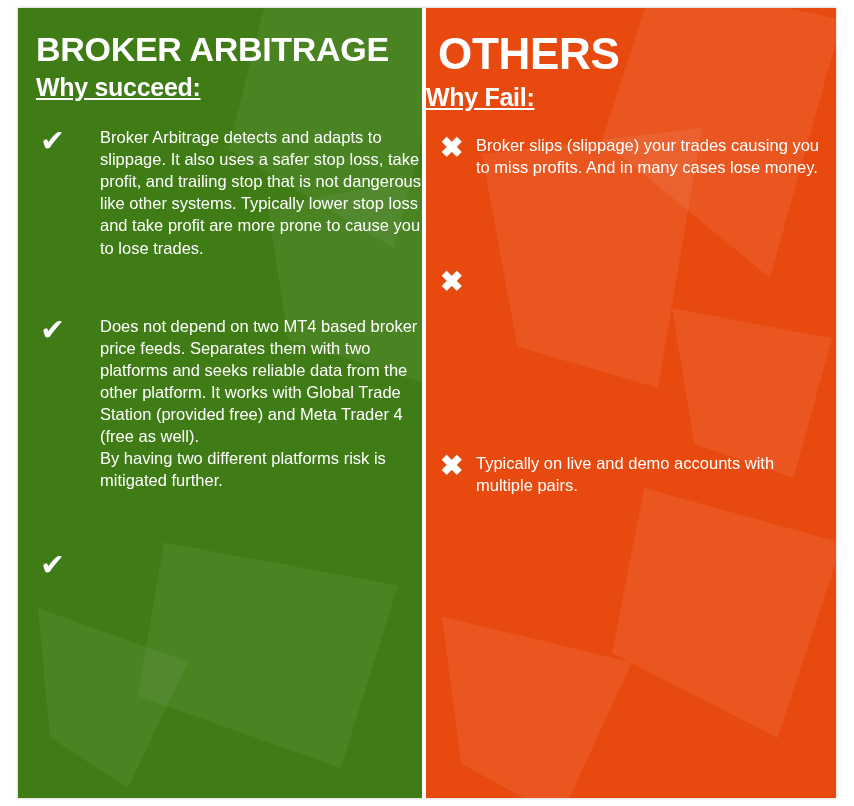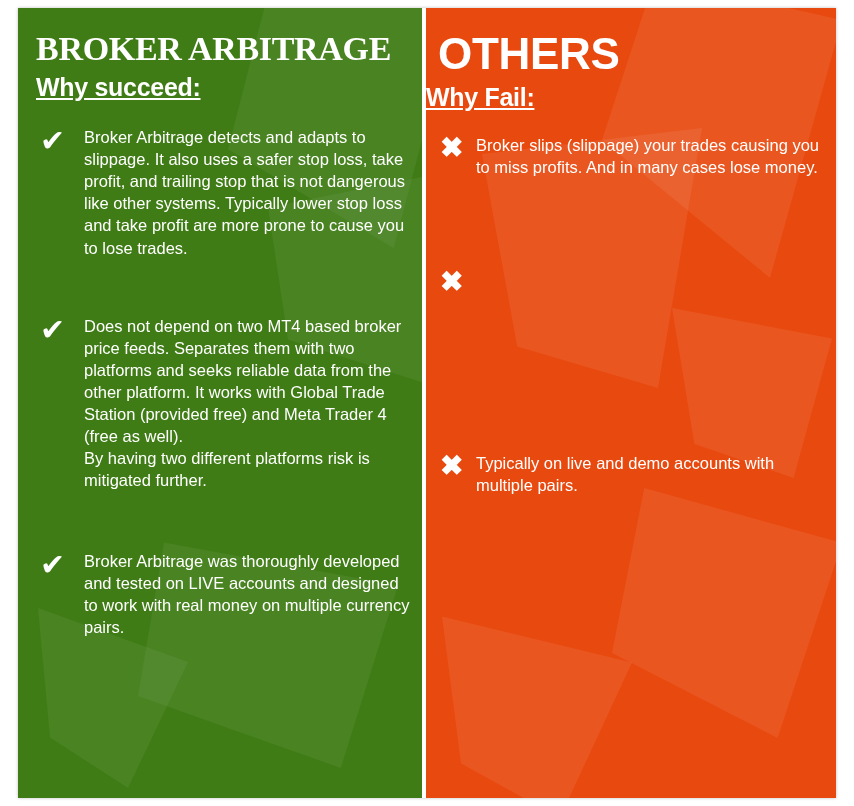--- a/index.html
+++ b/index.html
@@ -83,21 +83,20 @@
   }
   .heading {
     color: #ffffff;
     font-weight: bold;
     letter-spacing: -0.3px;
     line-height: 1.0;
   }
   .left .heading.title {
     font-size: 34px;
     padding: 24px 0 0 18px;
-    font-family: Liberation Serif, serif;
   }
   .right .heading.title {
     font-size: 44px;
     padding: 24px 0 0 16px;
   }
   .heading.sub {
     font-size: 25px;
     font-weight: bold;
     padding-top: 9px;
     text-decoration: underline;
@@ -133,21 +132,21 @@
     font-size: 28px;
     line-height: 1;
     font-weight: bold;
     font-family: "Liberation Sans", sans-serif;
   }
   .itemtext {
     font-size: 16.5px;
     line-height: 1.34;
     white-space: pre-line;
   }
-  .left .itemtext { width: 330px; }
+  .left .itemtext { width: 330px; margin-left: 16px; }
   .right .itemtext { width: 350px; }
 
   .left li.i0 { margin-top: 26px; }
   .left li.i1 { margin-top: 56px; }
   .left li.i2 { margin-top: 58px; }
 
   .right li.i0 { margin-top: 24px; }
   .right li.i1 { margin-top: 90px; }
   .right li.i2 { margin-top: 156px; }
 </style>
@@ -173,21 +172,20 @@
             <span class="mark">✔</span>
             <span class="itemtext">Broker Arbitrage detects and adapts to slippage.  It also uses a safer stop loss, take profit, and trailing stop that is not dangerous like other systems.  Typically lower stop loss and take profit are more prone to cause you to lose trades.</span>
           </li>
           <li class="i1">
             <span class="mark">✔</span>
             <span class="itemtext">Does not depend on two MT4 based broker price feeds.  Separates them with two platforms and seeks reliable data from the other platform.   It works with Global Trade Station (provided free) and Meta Trader 4 (free as well).
 By having two different platforms risk is mitigated further.</span>
           </li>
           <li class="i2">
             <span class="mark">✔</span>
-            <span class="itemtext">Broker Arbitrage was thoroughly developed and tested on LIVE accounts and designed to work with real money on multiple currency pairs.</span>
           </li>
         </ul>
       </div>
     </div>
 
     <div class="panel right">
       <div class="deco r1"></div>
       <div class="deco r2"></div>
       <div class="deco r3"></div>
       <div class="deco r4"></div>

